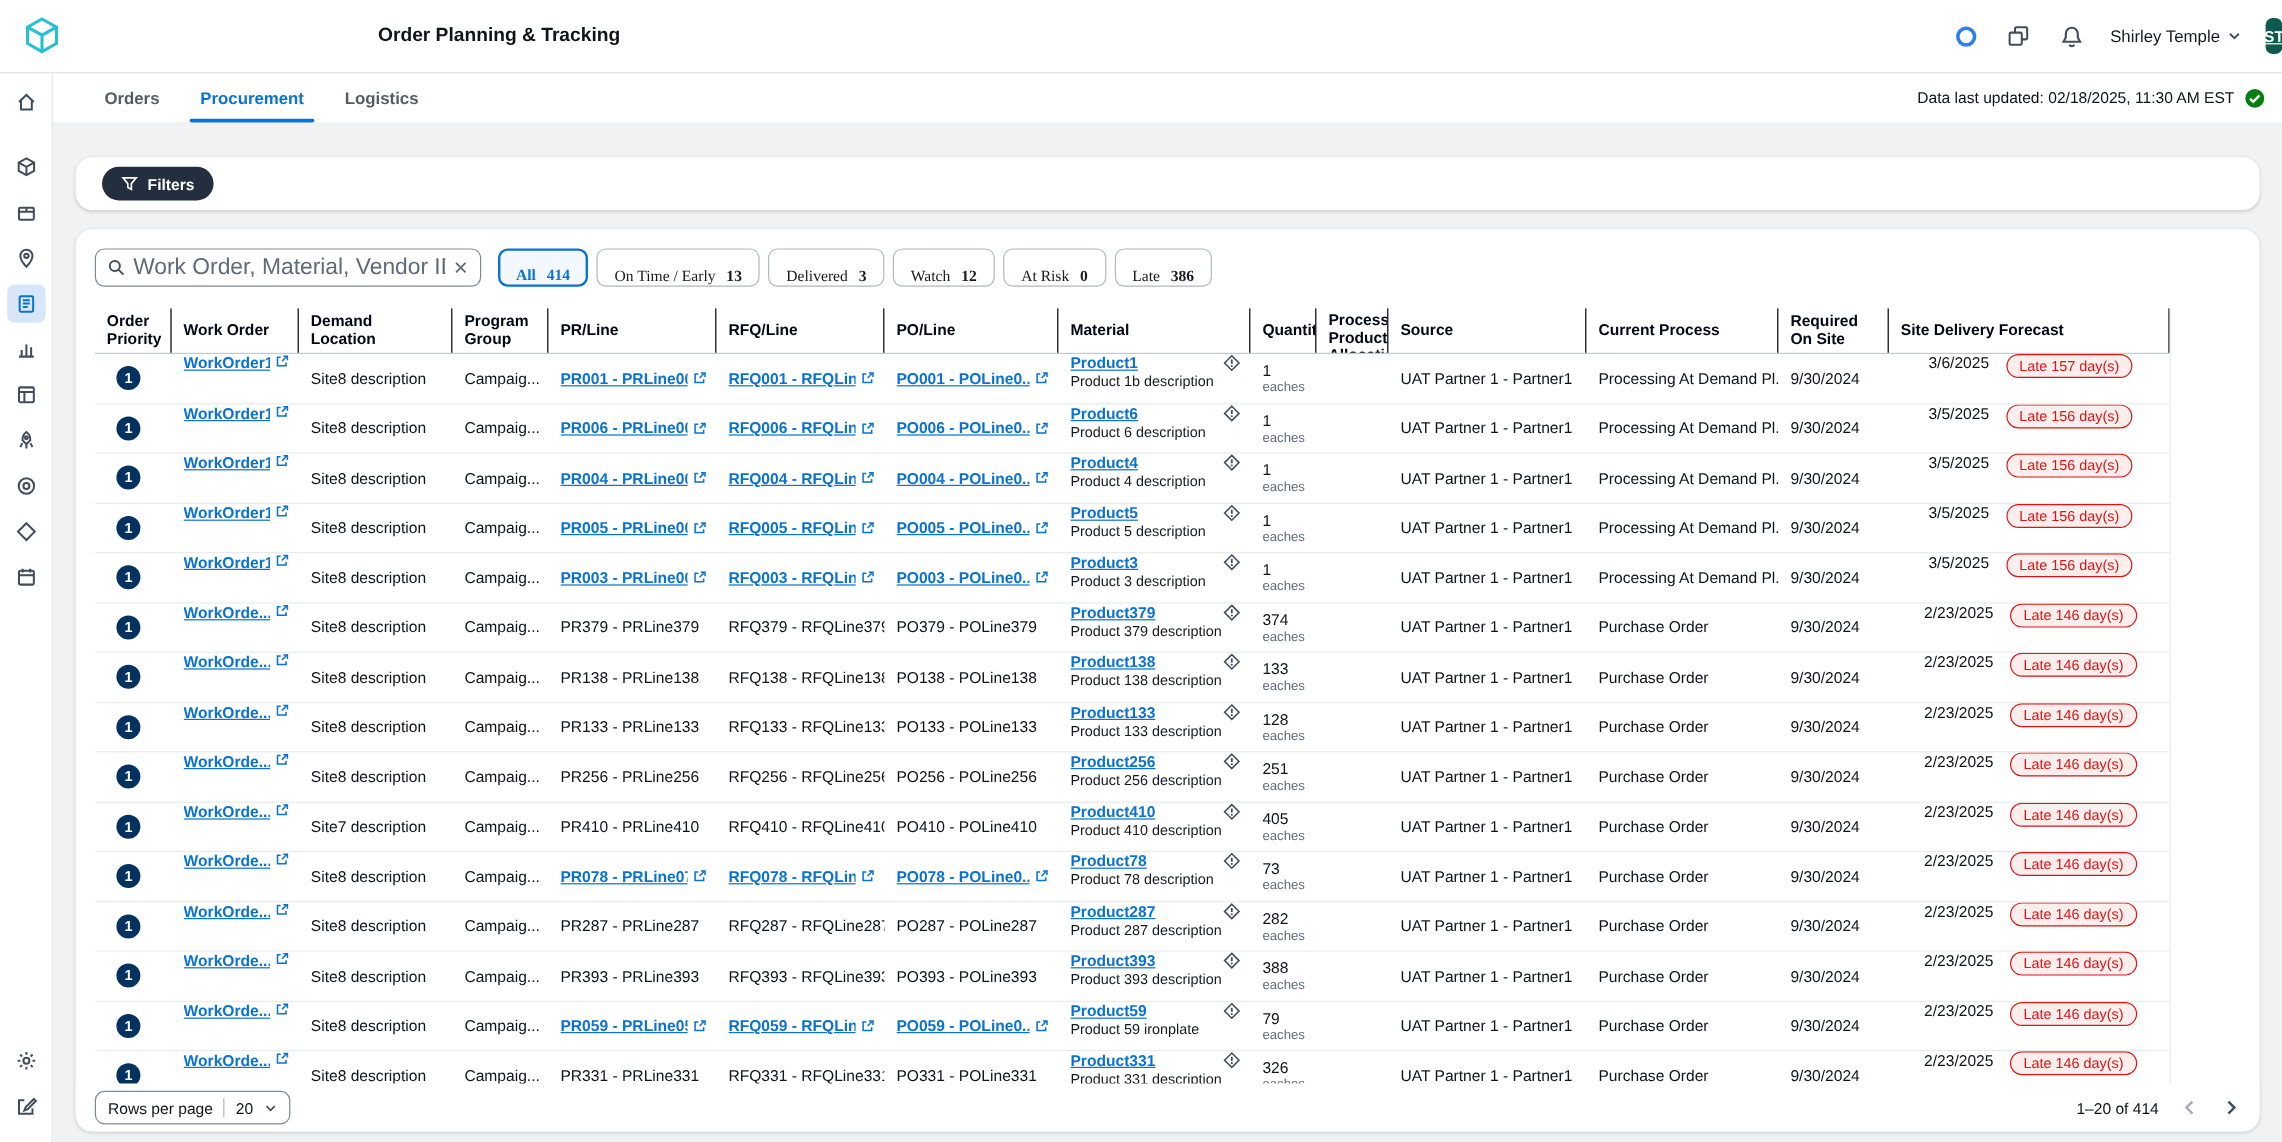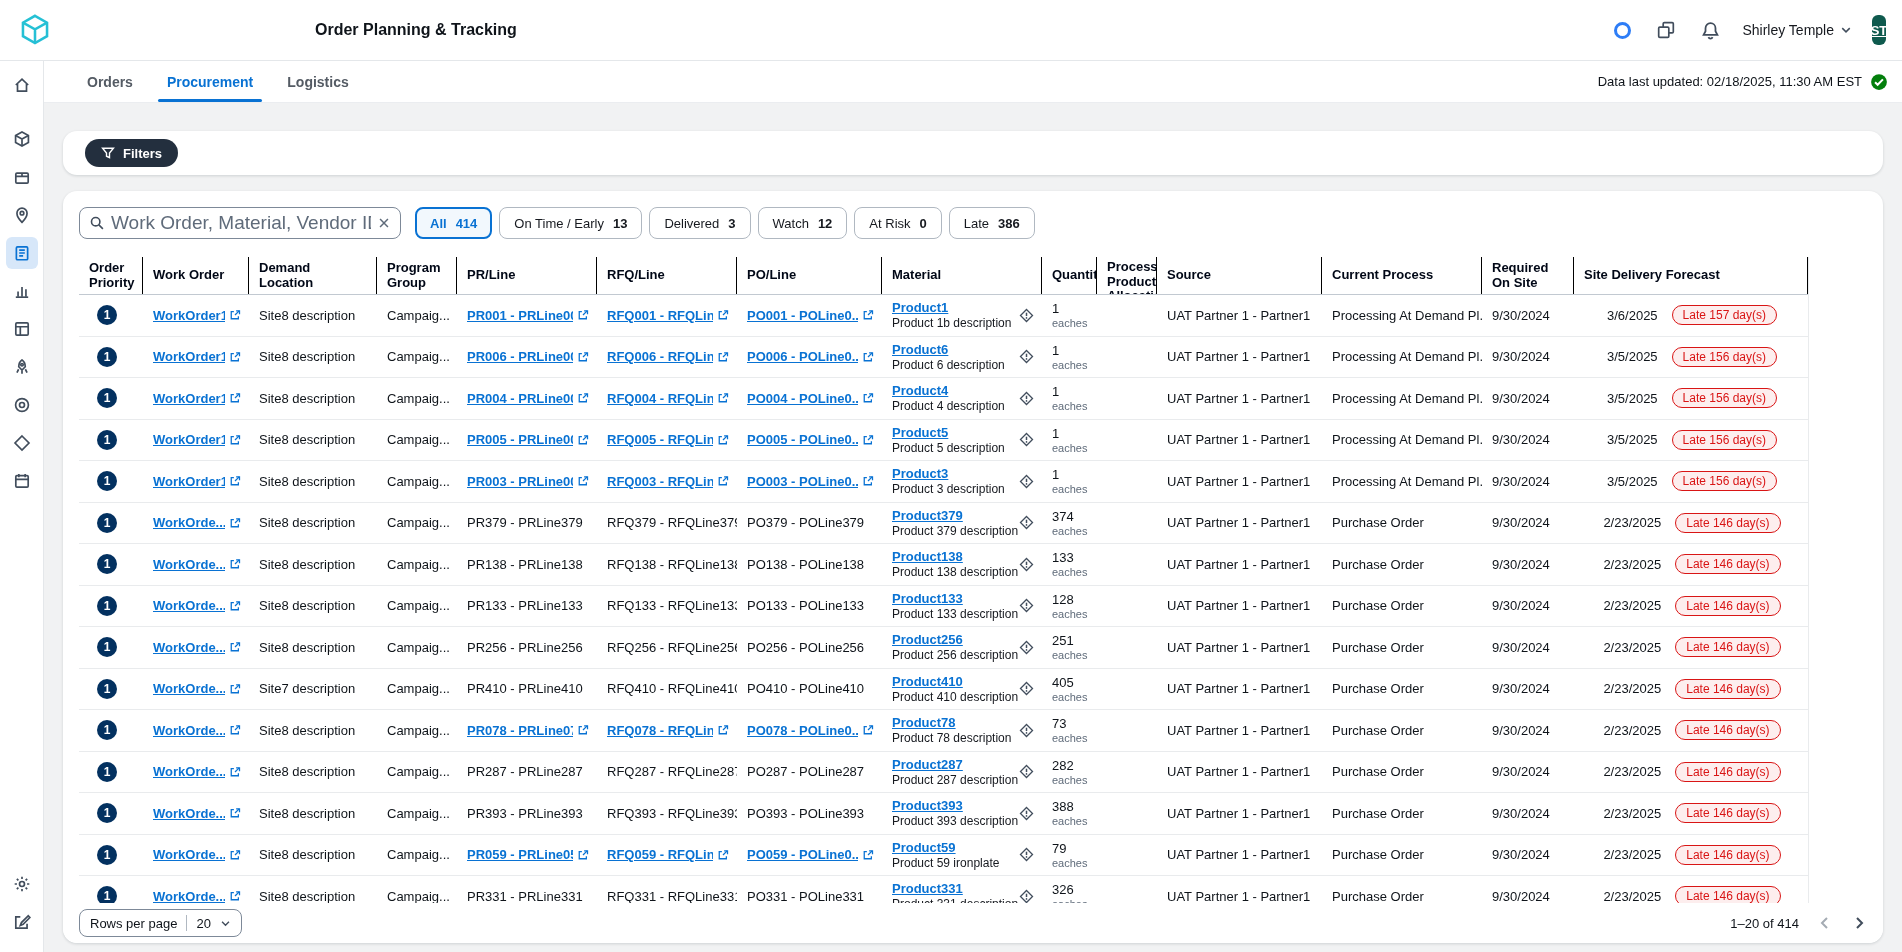--- a/index.html
+++ b/index.html
@@ -5,21 +5,21 @@
   * { margin:0; padding:0; box-sizing:border-box; }
   html,body { width:1902px; height:952px; }
   body { font-family:"Liberation Sans", sans-serif; background:#f1f2f3; color:#0f141a; overflow:hidden; }
   .page { position:relative; width:1902px; height:952px; }
 
   
   .topbar { position:absolute; top:0; left:0; width:1902px; height:61px; background:#fff;
             border-bottom:1px solid #e4e7ea; display:flex; align-items:center; z-index:6; }
   .logo { margin-left:16px; width:38px; height:38px; display:flex; align-items:center; justify-content:center; cursor:pointer; }
   .app-title { position:absolute; left:315px; font-size:16px; font-weight:700; color:#0f141a; }
-  .topbar-right { margin-left:auto; display:flex; align-items:center; gap:20px; padding-right:16px; }
+  .topbar-right { margin-left:auto; display:flex; align-items:center; gap:20px; }
   .icon-btn { display:flex; align-items:center; justify-content:center; width:24px; height:24px; cursor:pointer; }
   .q-ring { width:17px; height:17px; border-radius:50%; border:3px solid #2e7df6; display:inline-block; }
   .user-menu { display:flex; align-items:center; gap:6px; font-size:14px; color:#16191f; cursor:pointer; }
   .avatar { width:14px; height:30px; border-radius:6px; background:#0f5a4e; color:#fff; font-size:13px;
             font-weight:700; display:flex; align-items:center; justify-content:center; cursor:pointer;text-decoration:underline; }
 
   
   .sidebar { position:absolute; top:61px; left:0; width:44px; height:891px; background:#fff;
              border-right:1px solid #e4e7ea; display:flex; flex-direction:column; align-items:center;
              padding-top:8px; z-index:5; }
@@ -54,37 +54,37 @@
   .table-card { margin-top:16px; height:752px; position:relative; overflow:hidden; padding-top:16px; }
 
   
   .toolbar { display:flex; align-items:center; gap:8px; padding:0 16px; height:32px; }
   .searchbox { width:322px; height:32px; border:1px solid #7d8998; border-radius:8px; background:#fff;
                display:flex; align-items:center; padding:0 9px; gap:6px; }
   .searchbox input { flex:1; border:none; outline:none; font-family:inherit; font-size:19px; color:#0f141a; min-width:0; }
   .searchbox input::placeholder { color:#5f6b7a; opacity:1; }
   .clear-x { display:flex; align-items:center; cursor:pointer; }
   .chips { display:flex; align-items:center; gap:7px; margin-left:6px; }
-  .chip { height:32px; display:inline-flex; align-items:center; gap:9px; padding:0 14px;
+  .chip { height:32px; display:inline-flex; align-items:flex-end; gap:9px; padding:0 14px;
           border:1px solid #b0b8c1; border-radius:8px; background:#fff; font-size:13px;
-          color:#16191f; cursor:pointer; white-space:nowrap; }
+          color:#16191f; cursor:pointer; white-space:nowrap;font-family:Liberation Serif, serif; }
   .chip .cnt { font-weight:700; }
   .chip.selected { border:2px solid #0972d3; background:#f2f8fd; color:#0972d3; padding:0 13px; font-weight:700; }
 
   
   .table { margin-top:18px; margin-left:16px; width:1729px;
            --cols:64px 106px 128px 80px 140px 140px 145px 160px 55px 60px 165px 160px 92px 234px; }
   .thead { display:grid; grid-template-columns:var(--cols); height:38px; border-bottom:1px solid #c2c9d1; }
   .th { display:flex; align-items:center; padding:0 8px 0 10px; font-size:13px; font-weight:700;
         color:#000716; border-right:1px solid #000000; overflow:hidden; line-height:1.12; white-space:normal; }
   .th.c9 { align-items:flex-start; padding-top:3px; }
   .tr { display:grid; grid-template-columns:var(--cols); height:41.5px; border-bottom:1px solid #e9ebed; }
   .td { display:flex; flex-direction:column; justify-content:center; padding:0 8px 0 10px;
         font-size:13px; color:#0f141a; overflow:hidden; white-space:nowrap; }
-  .td.c1, .td.c7, .td.c13 { flex-direction:row; align-items:center; }
+  .td.c1, .td.c7, .td.c13 { flex-direction:row; align-items:flex-start; }
   .td.c1 { gap:4px; }
   .td.c13 { gap:14px; }
   .tbl-right-line { position:absolute; left:1745px; top:66px; bottom:40px; width:1px; background:#e9ebed; }
 
   .pri { width:20px; height:20px; border-radius:50%; background:#033160; color:#fff; font-size:12px;
          font-weight:700; display:flex; align-items:center; justify-content:center; margin-left:8px; flex-shrink:0; }
   .link { color:#0972d3; font-weight:700; text-decoration:underline; cursor:pointer; overflow:hidden; }
   .ext { flex-shrink:0; }
   .ref-link { display:flex; align-items:center; gap:4px; }
   .mat-text { display:flex; flex-direction:column; min-width:0; }

